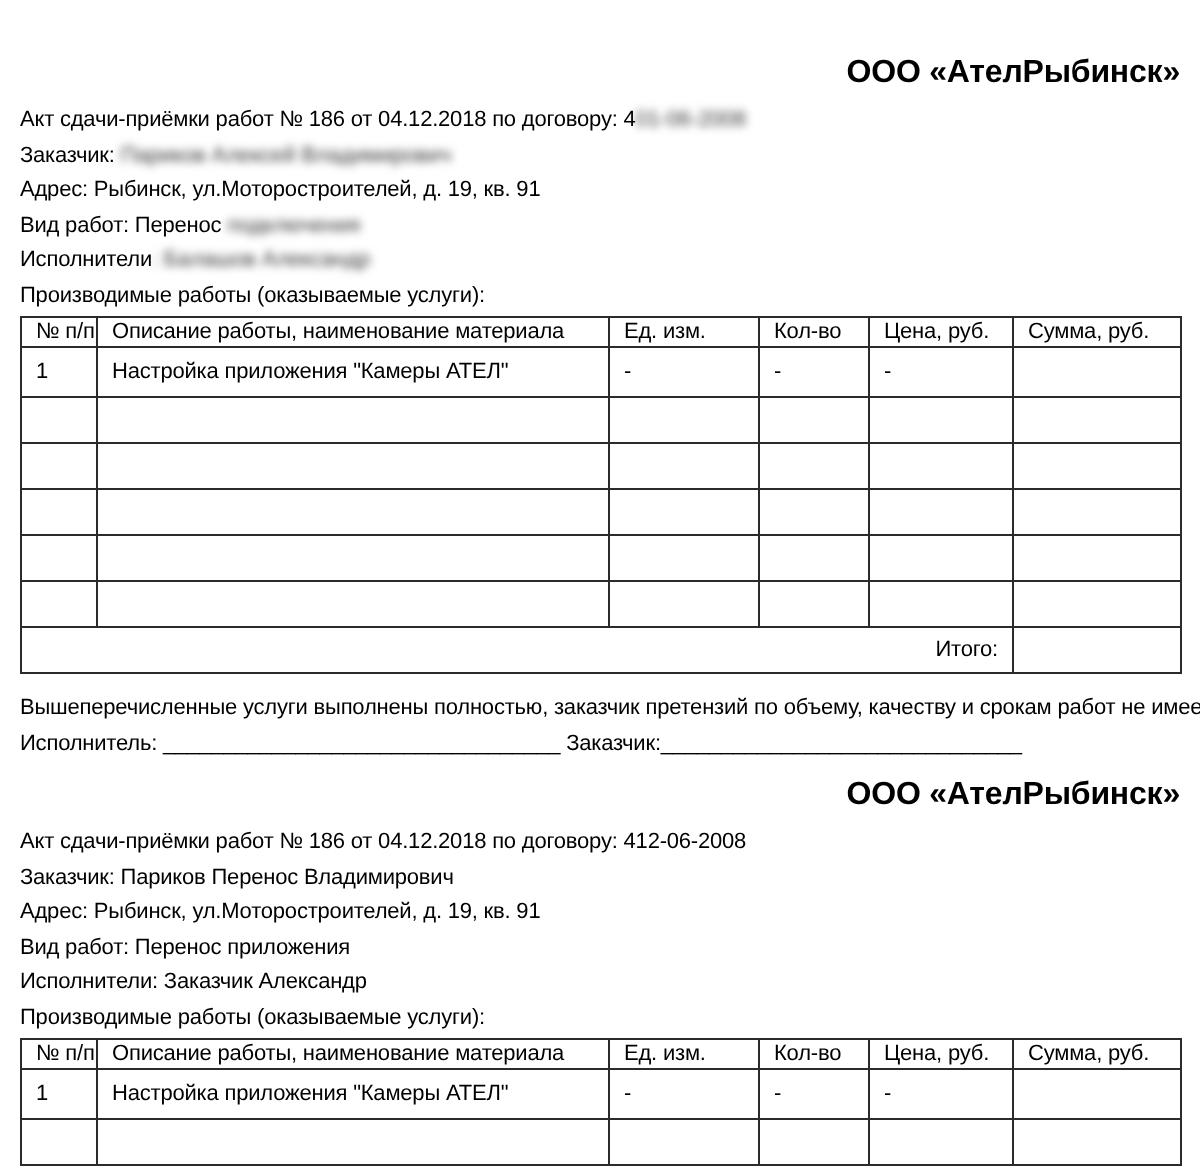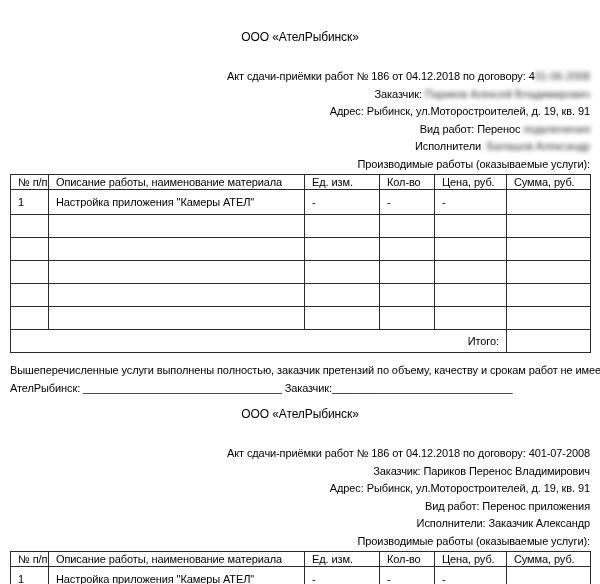--- a/index.html
+++ b/index.html
@@ -4,24 +4,24 @@
 <style>
   * { margin:0; padding:0; box-sizing:border-box; }
   html,body { background:#fff; }
   .page {
     position:relative; width:600px; height:584px; overflow:hidden;
     background:#ffffff; color:#000;
     font-family:"Liberation Sans", sans-serif; font-size:11px;
     letter-spacing:-0.1px;
   }
   .copy { padding:0 10px; }
-  .doc-title { text-align:center; font-weight:normal; font-size:12px; line-height:14px; }
+  .doc-title { text-align:right; font-weight:bold; font-size:16px; line-height:14px; }
   .copy1 .doc-title { padding-top:30px; }
   .copy2 { margin-top:10px; }
-  .lines { margin-top:24px;text-align:right; }
+  .lines { margin-top:8px; }
   .line { line-height:17.5px; white-space:pre; }
   .redacted { filter:blur(2px); color:#3a3a3a; }
   table.works { border-collapse:collapse; width:580px; table-layout:fixed; margin-top:1px; }
   .works th, .works td {
     border:1px solid #2b2b2b; font-weight:normal; text-align:left;
     padding:0 4px 0 7px; font-size:11px; vertical-align:middle;
     overflow:hidden; white-space:nowrap;
   }
   .works thead th { height:15px; }
   .works tr.r1 td { height:25px; }
@@ -117,28 +117,28 @@
             <td></td>
           </tr>
         <tr class="total">
           <td class="lbl" colspan="5">Итого:</td>
           <td></td>
         </tr>
       </tbody>
     </table>
 
     <div class="after-note">Вышеперечисленные услуги выполнены полностью, заказчик претензий по объему, качеству и срокам работ не имеет.</div>
-    <div class="sig-line"><span>АтелРыбинск: </span><span>_________________________________</span><span> Заказчик:</span><span>______________________________</span></div>
+    <div class="sig-line"><span>Исполнитель: </span><span>_________________________________</span><span> Заказчик:</span><span>______________________________</span></div>
   </section>
 
   <section class="copy copy2">
     <div class="doc-title">ООО «АтелРыбинск»</div>
 
     <div class="lines">
-      <div class="line"><span>Акт сдачи-приёмки работ № 186 от 04.12.2018 по договору: </span><span>4</span><span>01-07-2008</span></div>
+      <div class="line"><span>Акт сдачи-приёмки работ № 186 от 04.12.2018 по договору: </span><span>4</span><span>12-06-2008</span></div>
       <div class="line"><span>Заказчик:</span><span> Париков Перенос Владимирович</span></div>
       <div class="line">Адрес: Рыбинск, ул.Моторостроителей, д. 19, кв. 91</div>
       <div class="line"><span>Вид работ: Перенос</span><span> приложения</span></div>
       <div class="line"><span>Исполнители</span><span>: Заказчик Александр</span></div>
       <div class="line">Производимые работы (оказываемые услуги):</div>
     </div>
 
     <table class="works">
       <colgroup>
         <col style="width:38px">

